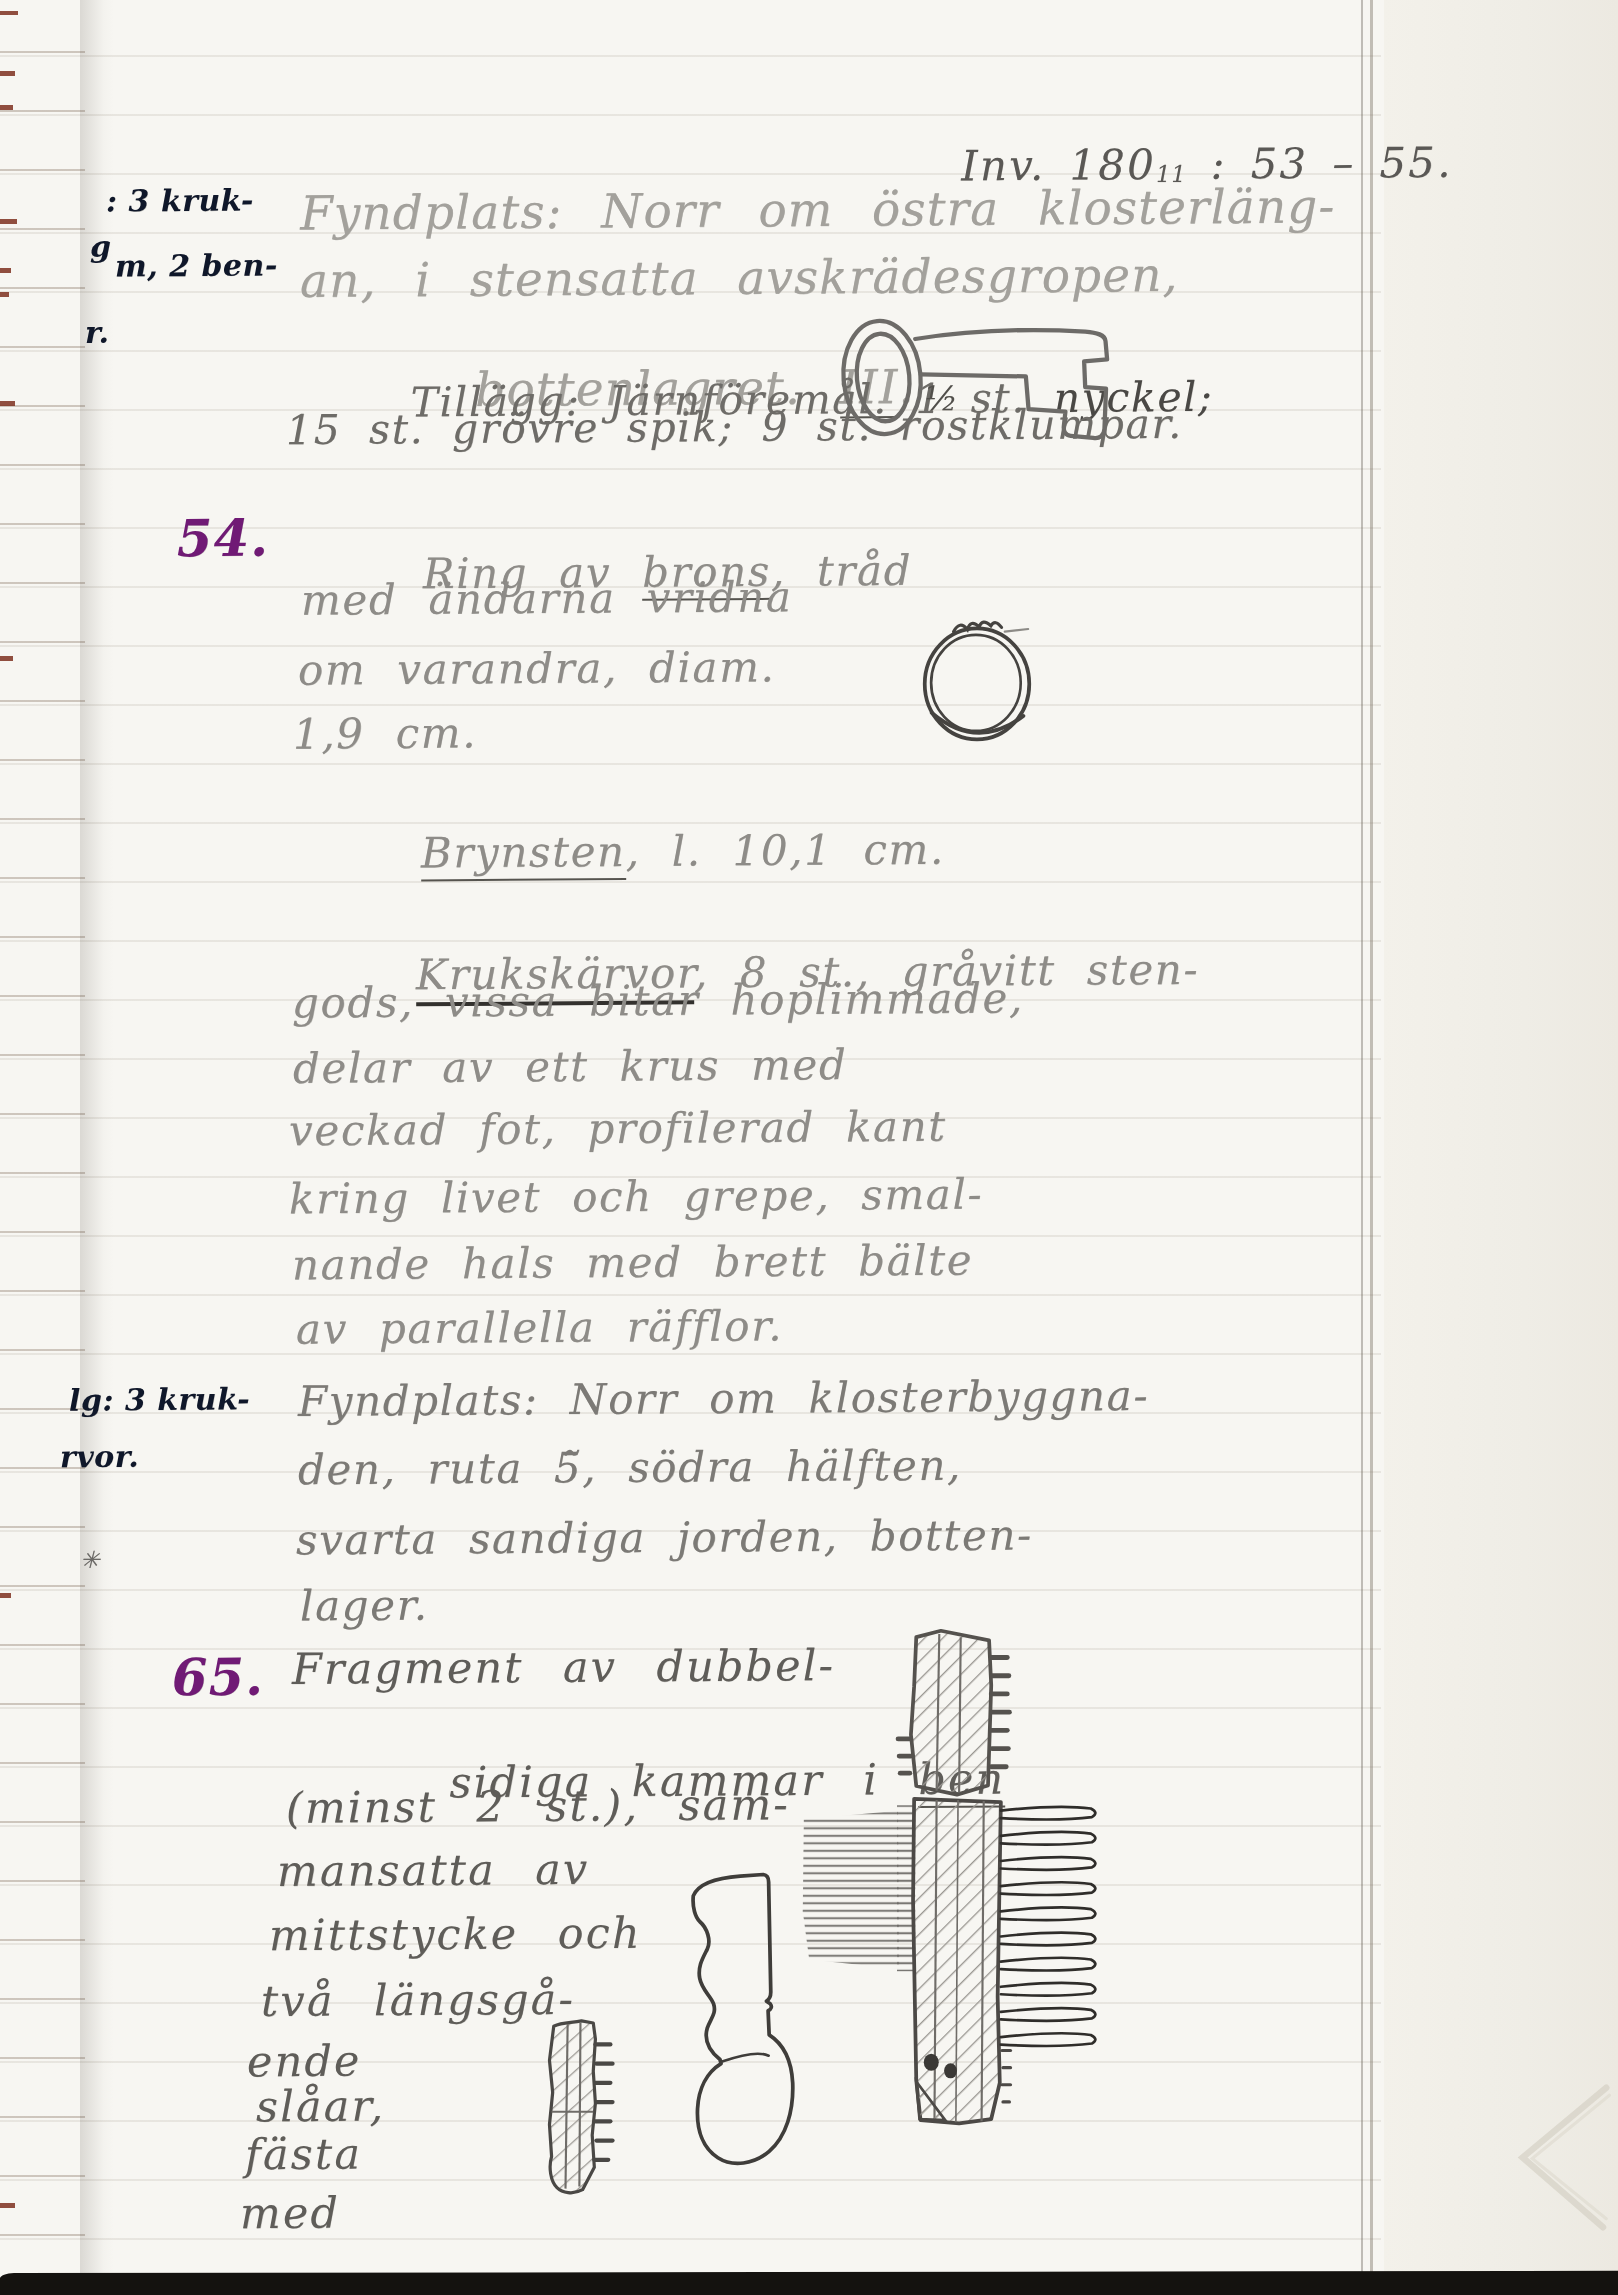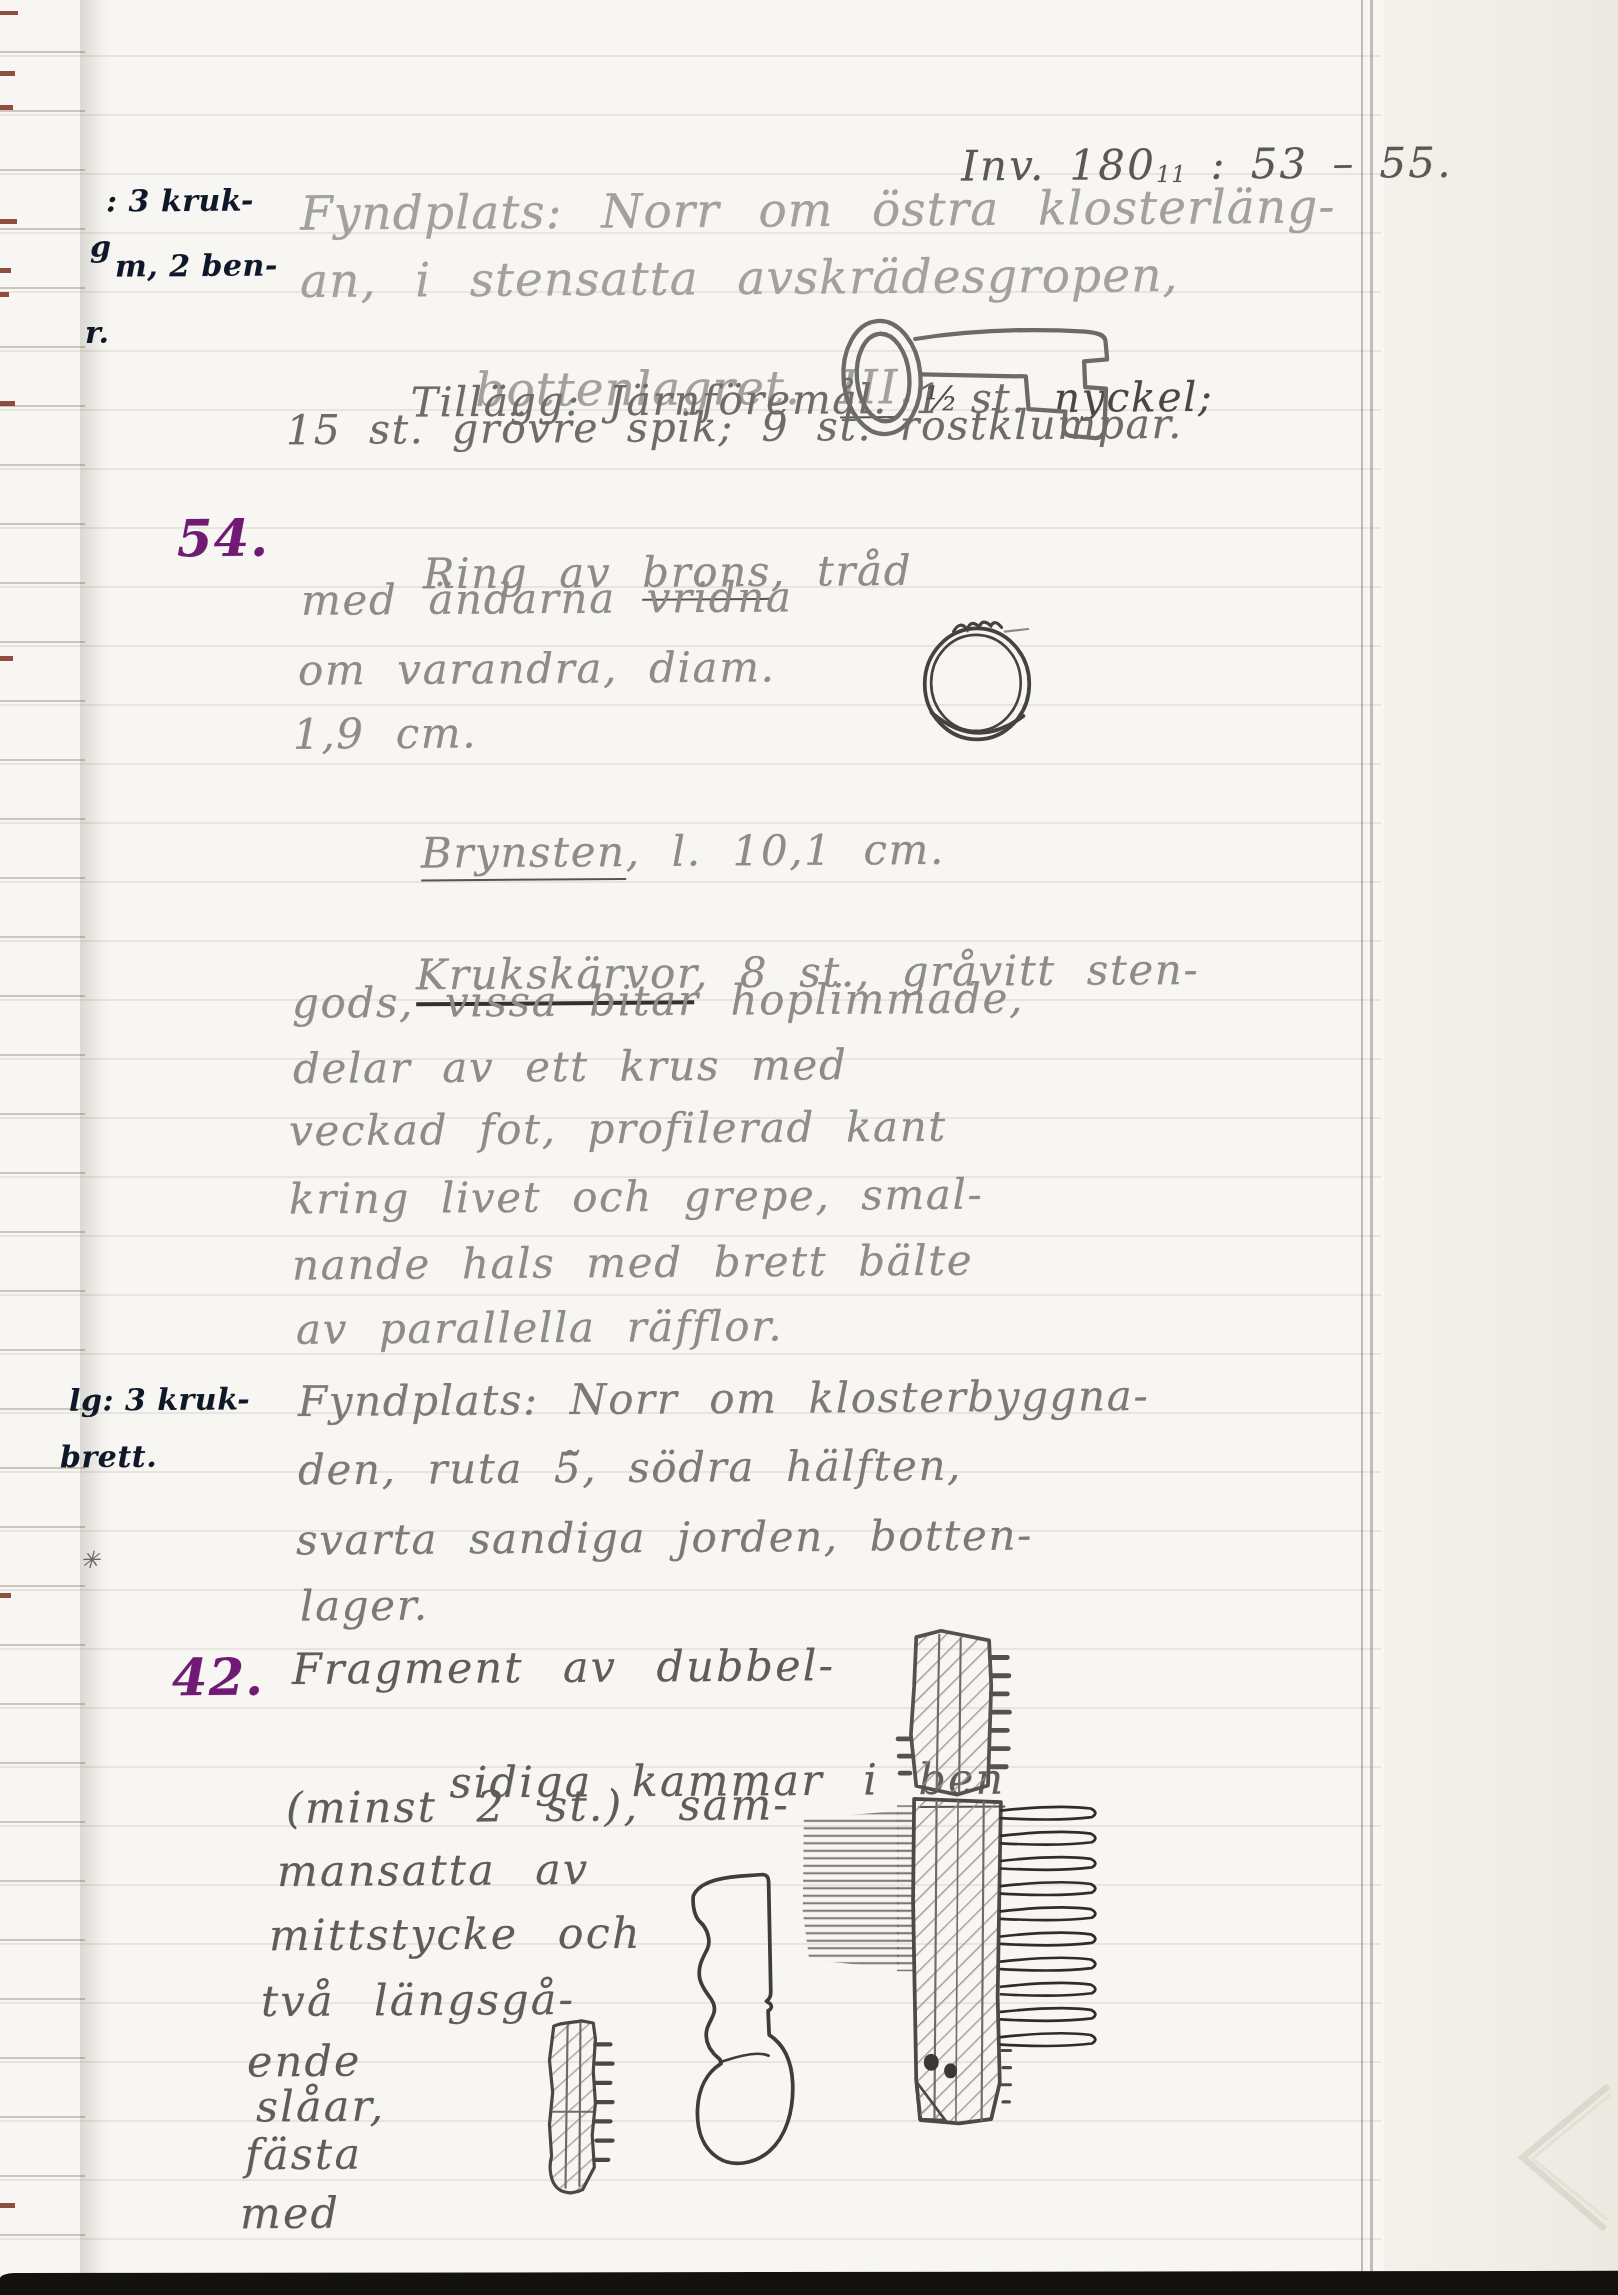--- a/index.html
+++ b/index.html
@@ -143,29 +143,29 @@
     <span class="u-heavy">Krukskärvor</span><span>, 8 st., gråvitt sten-</span>
   </div>
   <div class="hw t-54 rot-b" style="left:292px;top:979px;">gods, vissa bitar hoplimmade,</div>
   <div class="hw t-54 rot-b" style="left:293px;top:1045px;">delar av ett krus med</div>
   <div class="hw t-54 rot-b" style="left:289px;top:1107px;">veckad fot, profilerad kant</div>
   <div class="hw t-54 rot-b" style="left:289px;top:1175px;">kring livet och grepe, smal-</div>
   <div class="hw t-54 rot-b" style="left:292px;top:1241px;">nande hals med brett bälte</div>
   <div class="hw t-54 rot-b" style="left:296px;top:1306px;">av parallella räfflor.</div>
 
   <div class="hw t-margin rot-b" style="left:69px;top:1384px;">lg: 3 kruk-</div>
-  <div class="hw t-margin rot-b" style="left:60px;top:1441px;">brett.</div>
+  <div class="hw t-margin rot-b" style="left:60px;top:1441px;">rvor.</div>
   <div class="hw t-mark" style="left:80px;top:1548px;">✳</div>
 
   <div class="hw t-f2 rot-b" style="left:298px;top:1377px;">Fyndplats: Norr om klosterbyggna-</div>
   <div class="hw t-f2 rot-b" style="left:298px;top:1446px;">den, ruta 5̃, södra hälften,</div>
   <div class="hw t-f2 rot-b" style="left:296px;top:1516px;">svarta sandiga jorden, botten-</div>
   <div class="hw t-f2 rot-b" style="left:300px;top:1584px;">lager.</div>
 
-  <div class="hw t-num rot-b" style="left:172px;top:1642px;">42.</div>
+  <div class="hw t-num rot-b" style="left:172px;top:1642px;">65.</div>
   <div class="hw t-55 rot-b" style="left:292px;top:1645px;">Fragment av dubbel-</div>
   <div class="hw t-55 rot-b" style="left:292px;top:1714px;">
     <span>sidiga kammar i </span><span class="u-std">ben</span>
   </div>
   <div class="hw t-55 rot-b" style="left:286px;top:1784px;">(minst 2 st.), sam-</div>
   <div class="hw t-55 rot-b" style="left:277px;top:1848px;">mansatta av</div>
   <div class="hw t-55 rot-b" style="left:269px;top:1912px;">mittstycke och</div>
   <div class="hw t-55 rot-b" style="left:261px;top:1978px;">två längsgå-</div>
   <div class="hw t-55 rot-b" style="left:247px;top:2039px;">ende</div>
   <div class="hw t-55 rot-b" style="left:256px;top:2084px;">slåar,</div>

